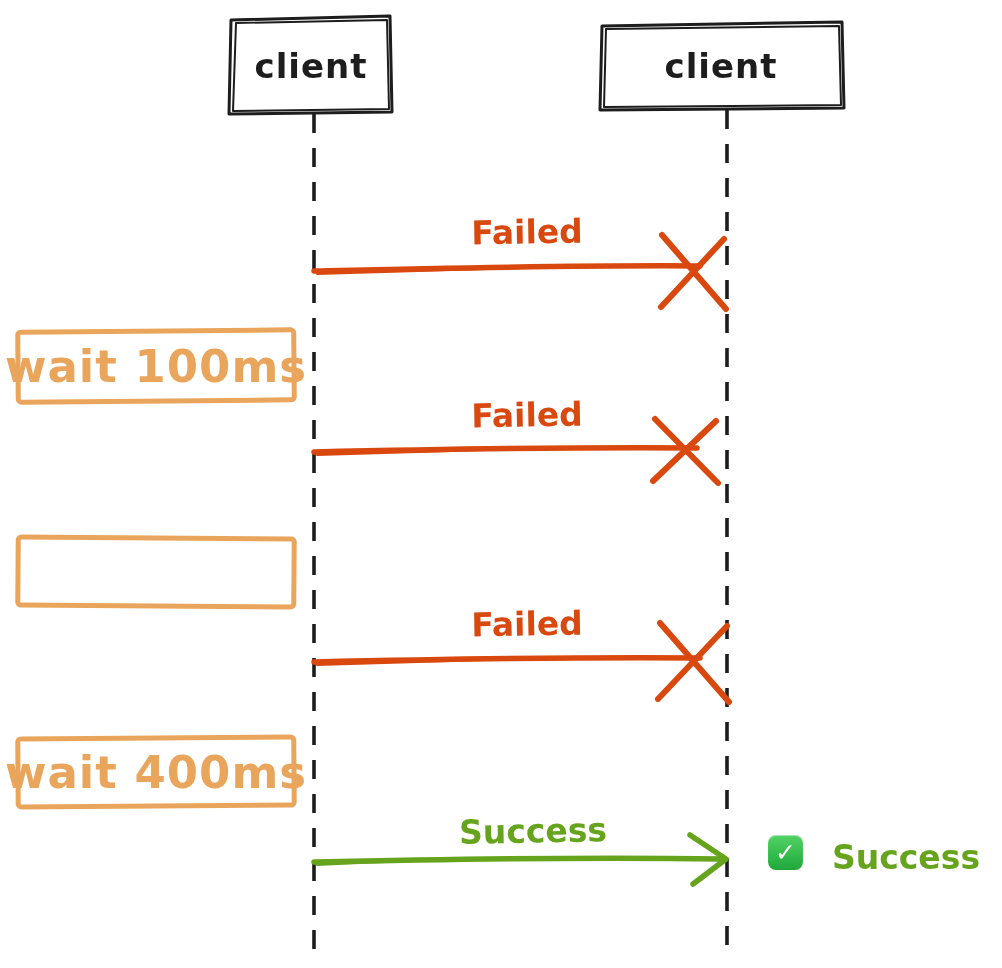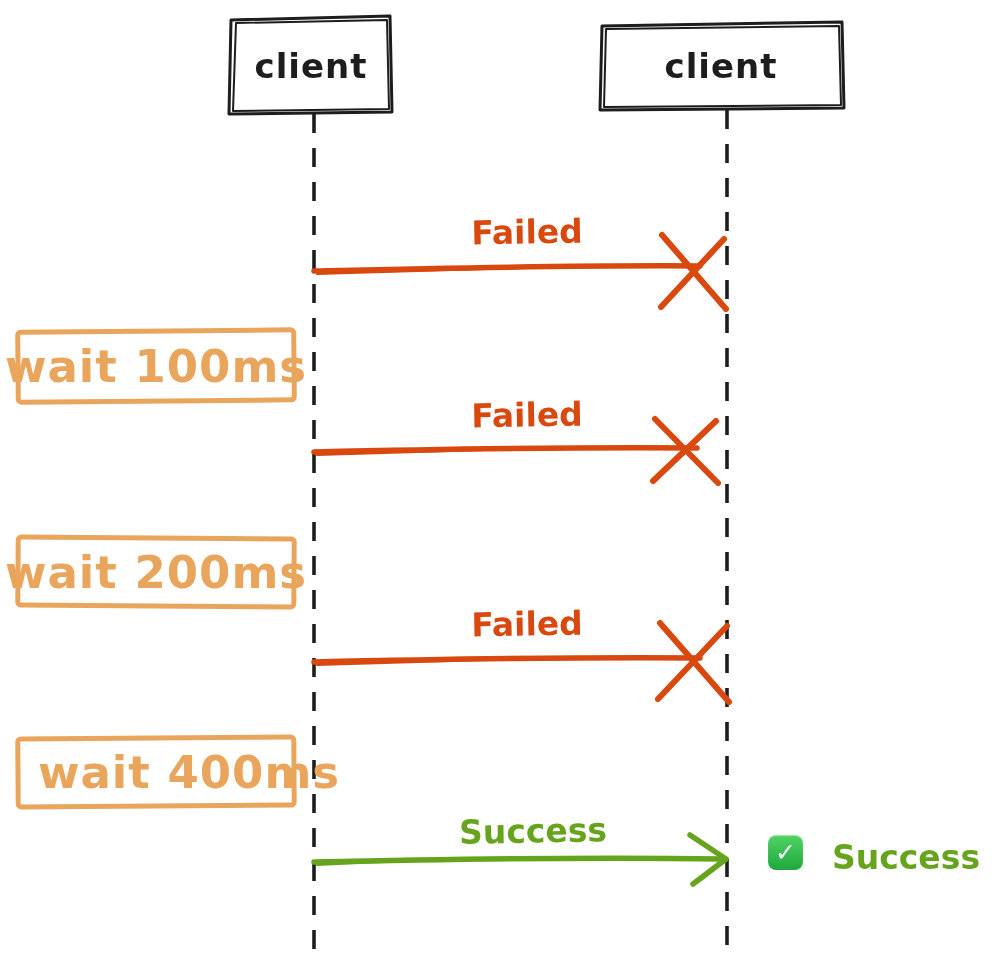--- a/index.html
+++ b/index.html
@@ -85,22 +85,21 @@
   </svg>
 
   <div class="label actor-label" style="left:311px; top:66px;">client</div>
   <div class="label actor-label" style="left:721px; top:66px;">client</div>
 
   <div class="label failed-label" style="left:527px; top:232px;">Failed</div>
   <div class="label failed-label" style="left:527px; top:415px;">Failed</div>
   <div class="label failed-label" style="left:527px; top:624px;">Failed</div>
 
   <div class="label wait-label" style="left:156px; top:366px;">wait 100ms</div>
-  <div class="label wait-label" style="left:156px; top:572px;">wait 200ms</div>
-  <div class="label wait-label" style="left:156px; top:772px;margin-left:33px;">wait 400ms</div>
+  <div class="label wait-label" style="left:156px; top:772px;">wait 400ms</div>
 
   <div class="label success-label" style="left:533px; top:831px;">Success</div>
 
   <div class="check-icon">
     <span>✓</span>
   </div>
   <div class="label result-label" style="left:906px; top:857px;">Success</div>
 
 </div>
 

